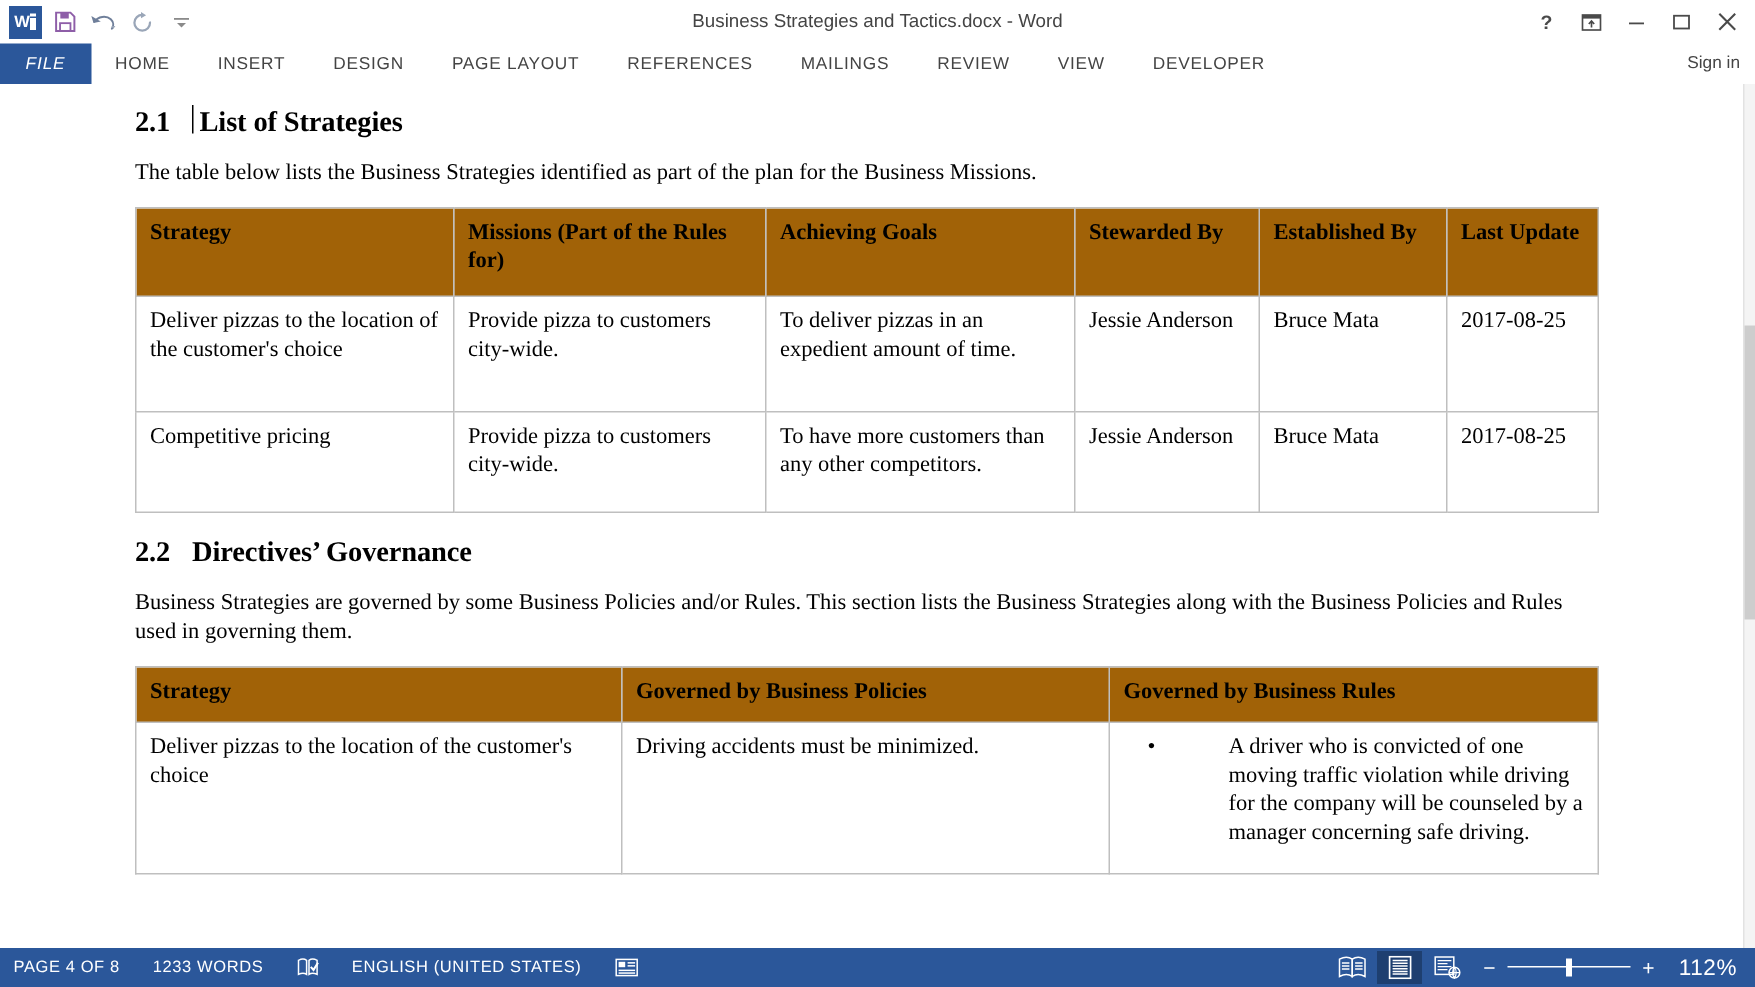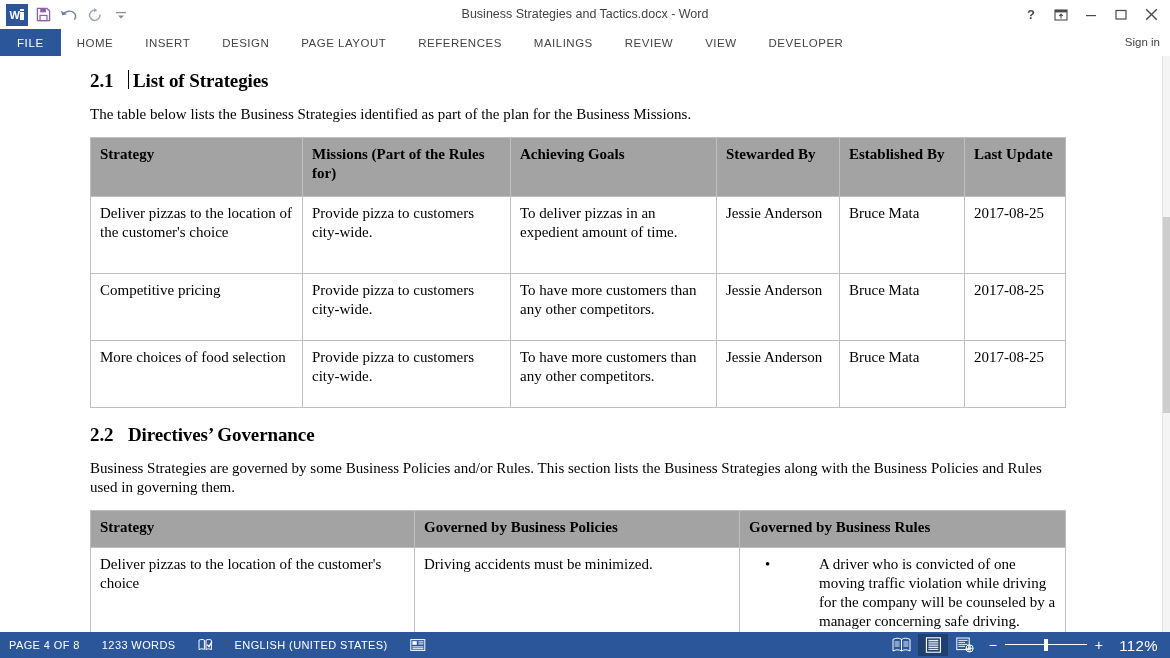--- a/index.html
+++ b/index.html
@@ -122,20 +122,21 @@
   }
   .file-tab {
     background: #2b579a;
     color: #ffffff;
     font-size: 11.5px;
     letter-spacing: 0.6px;
     padding: 0 17px;
     display: flex;
     align-items: center;
     height: 27px;
+    font-style: italic;
   }
   .tab {
     color: #444444;
     font-size: 11.5px;
     letter-spacing: 0.5px;
     padding: 0 16px;
     display: flex;
     align-items: center;
     height: 27px;
   }
@@ -209,21 +210,21 @@
   }
   table.wtable td, table.wtable th {
     border: 1px solid #bfbfbf;
     vertical-align: top;
     padding: 7px 9px 7px 9px;
     line-height: 19px;
     text-align: left;
     font-weight: normal;
   }
   table.wtable thead th {
-    background: #a3a3a3;
+    background: #a16207;
     font-weight: bold;
   }
   table.t1 { width: 975px; margin-bottom: 16px; }
   table.t1 thead th { height: 44px; }
   table.t1 tbody td { height: 52px; }
   table.t1 tbody tr.r1 td { height: 62px; }
 
   table.t2 { width: 975px; margin-top: 0px; }
   table.t2 thead th { height: 22px; }
   table.t2 tbody td { height: 86px; }
@@ -478,28 +479,20 @@
               <td>2017-08-25</td>
             </tr>
             <tr>
               <td>Competitive pricing</td>
               <td>Provide pizza to customers city-wide.</td>
               <td>To have more customers than any other competitors.</td>
               <td>Jessie Anderson</td>
               <td>Bruce Mata</td>
               <td>2017-08-25</td>
             </tr>
-            <tr>
-              <td>More choices of food selection</td>
-              <td>Provide pizza to customers city-wide.</td>
-              <td>To have more customers than any other competitors.</td>
-              <td>Jessie Anderson</td>
-              <td>Bruce Mata</td>
-              <td>2017-08-25</td>
-            </tr>
           </tbody>
         </table>
 
         <h2 class="heading">
           <span class="num">2.2</span>
           <span>Directives’ Governance</span>
         </h2>
 
         <p class="para">Business Strategies are governed by some Business Policies and/or Rules. This section lists the Business Strategies along with the Business Policies and Rules used in governing them.</p>
 

